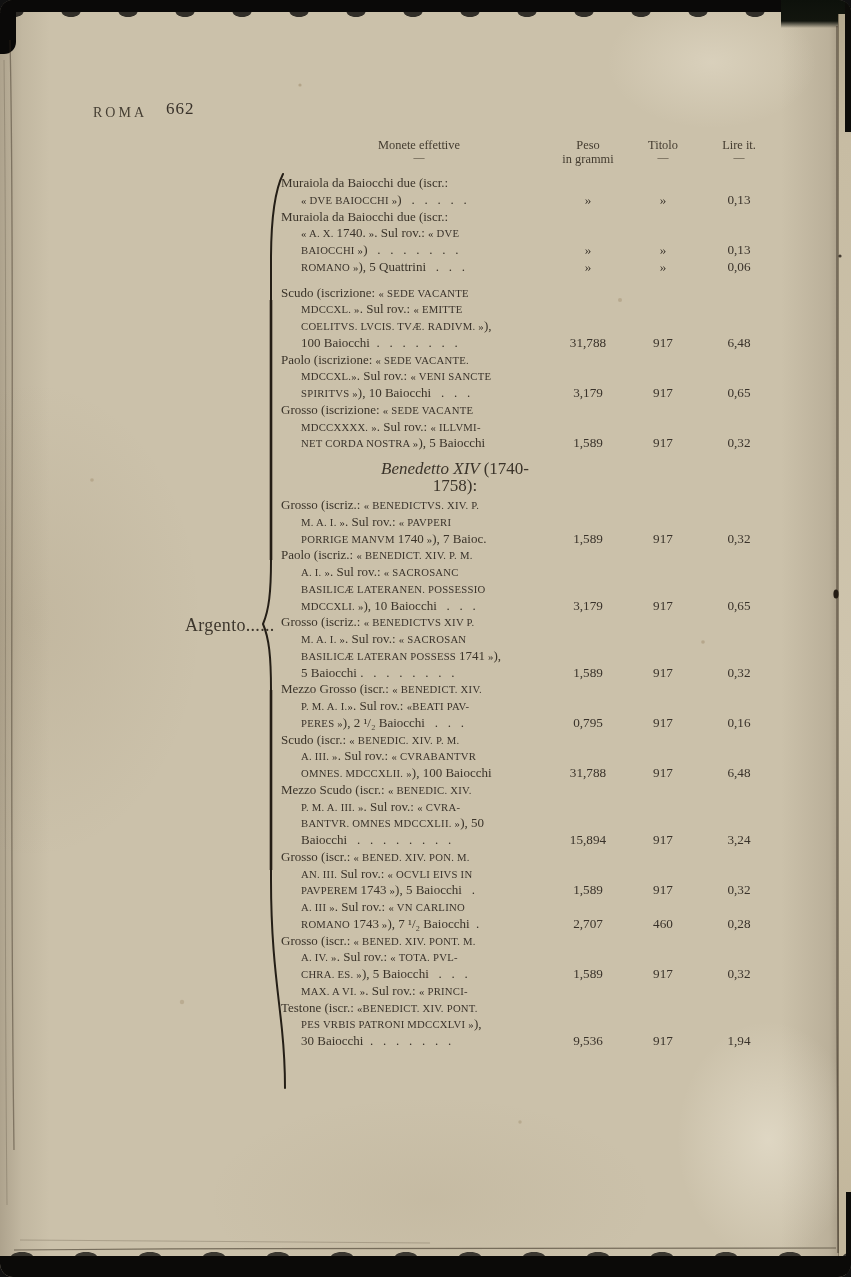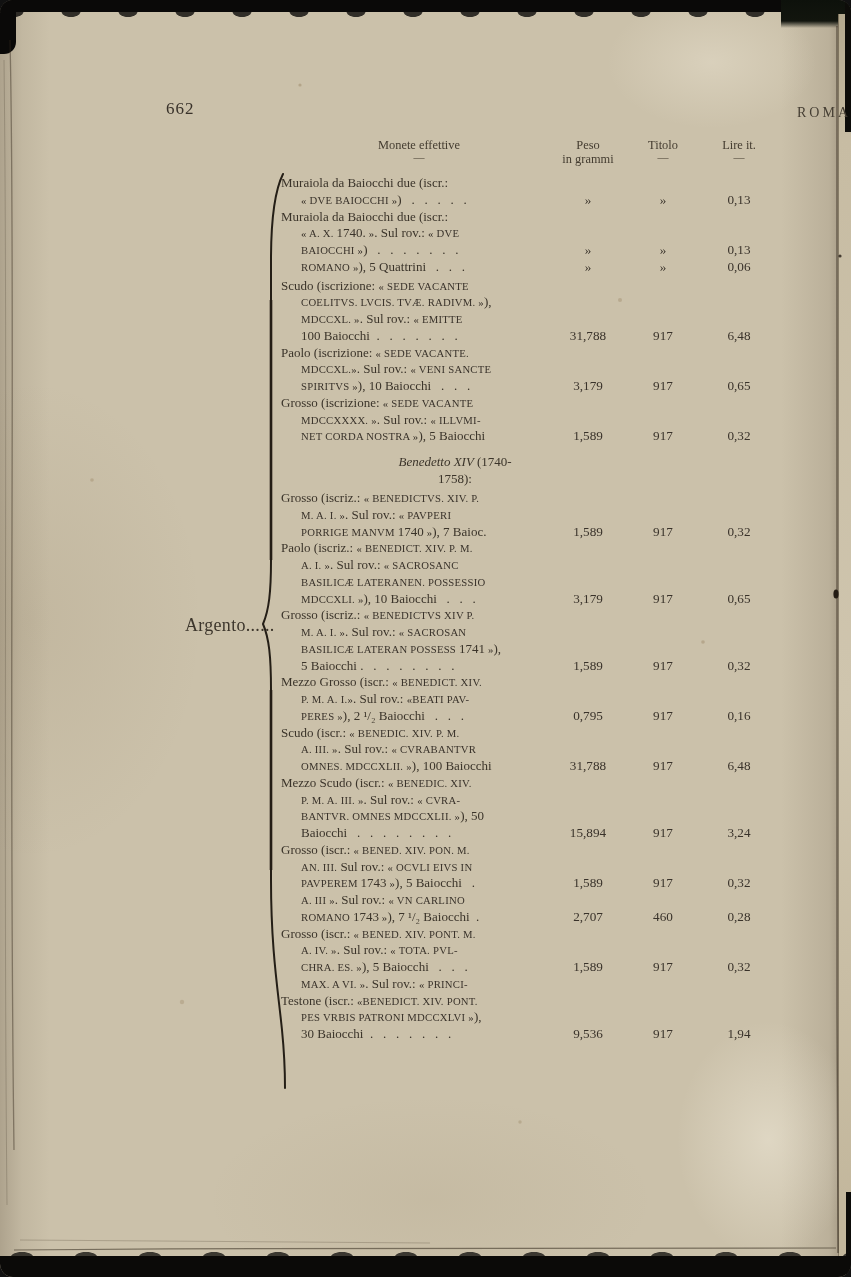--- a/index.html
+++ b/index.html
@@ -29,38 +29,38 @@
     background:radial-gradient(18px 8px at 22px 8px, #0b0a08 58%, rgba(11,10,8,0) 66%);
     background-size:64px 8px;background-repeat:repeat-x;opacity:.75;}
   .sliver-tr{right:0;top:0;width:6px;height:132px;background:#0d0c09;}
   .sliver-br{right:0;top:1192px;width:5px;height:85px;background:#0d0c09;}
   .nextpage{left:838px;top:14px;width:13px;height:1243px;
     background:linear-gradient(180deg,#b3a88e,#c7bca3 10%,#cfc5ae 55%,#c2b69b);
     border-left:1px solid rgba(58,46,32,.45);}
   .marks{position:absolute;left:0;top:0;pointer-events:none;}
   
   .pagenum{position:absolute;left:166px;top:99px;font-size:17px;letter-spacing:1px;color:#39322a;}
-  .runtitle{position:absolute;left:93px;right:0;top:105px;text-align:right;
+  .runtitle{position:absolute;left:93px;right:0;top:105px;text-align:left;
     font-size:14px;letter-spacing:3px;color:#453e33;}
   .colheads{position:absolute;left:281px;top:139px;width:490px;display:grid;
     grid-template-columns:276px 62px 88px 64px;text-align:center;
     font-size:12.4px;line-height:13.5px;color:#443c30;}
   .colheads .dash{font-size:11px;line-height:9px;letter-spacing:0;}
   
   .tbl{position:absolute;left:281px;top:175px;width:490px;font-size:13px;line-height:16.75px;}
   .row{display:grid;grid-template-columns:276px 62px 88px 64px;}
-  .row.gap{margin-top:2px;}
+  .row.gap{margin-top:9px;}
   .cdesc{grid-column:1;}
   .ln{white-space:nowrap;}
   .ln.cont{padding-left:20px;}
   .sc{font-size:10.7px;letter-spacing:.25px;color:#3a332b;}
   .it{font-style:italic;}
   .cval{align-self:end;text-align:center;font-size:13.2px;color:#39322a;}
   .hrow{width:276px;box-sizing:border-box;padding-left:72px;text-align:center;
-    font-size:13px;line-height:17px;margin:8px 0 3px;}
+    font-size:17px;line-height:17px;margin:8px 0 3px;}
   .hln{white-space:nowrap;}
   .argento{position:absolute;left:185px;top:615px;font-size:18px;letter-spacing:.3px;color:#3d362c;}
 </style>
 </head>
 <body>
 
 <div class="page">
 
   <div class="edge edge-top"></div>
   <div class="edge edge-top-right"></div>
@@ -141,22 +141,22 @@
         <div class="cdesc">
           <div class="ln cont"><span class="sc">ROMANO »</span><span class="nm">), 5 Quattrini&nbsp;&nbsp;&nbsp;.&nbsp;&nbsp;&nbsp;.&nbsp;&nbsp;&nbsp;.</span></div>
         </div>
         <div class="cval">»</div>
         <div class="cval">»</div>
         <div class="cval">0,06</div>
       </div>
       <div class="row gap">
         <div class="cdesc">
           <div class="ln"><span class="nm">Scudo (iscrizione: </span><span class="sc">« SEDE VACANTE</span></div>
+          <div class="ln cont"><span class="sc">MDCCXL. »</span><span class="nm">. Sul rov.: </span><span class="sc">« EMITTE</span></div>
           <div class="ln cont"><span class="sc">COELITVS. LVCIS. TVÆ. RADIVM. »</span><span class="nm">),</span></div>
-          <div class="ln cont"><span class="sc">MDCCXL. »</span><span class="nm">. Sul rov.: </span><span class="sc">« EMITTE</span></div>
           <div class="ln cont"><span class="nm">100 Baiocchi&nbsp;&nbsp;.&nbsp;&nbsp;&nbsp;.&nbsp;&nbsp;&nbsp;.&nbsp;&nbsp;&nbsp;.&nbsp;&nbsp;&nbsp;.&nbsp;&nbsp;&nbsp;.&nbsp;&nbsp;&nbsp;.</span></div>
         </div>
         <div class="cval">31,788</div>
         <div class="cval">917</div>
         <div class="cval">6,48</div>
       </div>
       <div class="row">
         <div class="cdesc">
           <div class="ln"><span class="nm">Paolo (iscrizione: </span><span class="sc">« SEDE VACANTE.</span></div>
           <div class="ln cont"><span class="sc">MDCCXL.»</span><span class="nm">. Sul rov.: </span><span class="sc">« VENI SANCTE</span></div>

